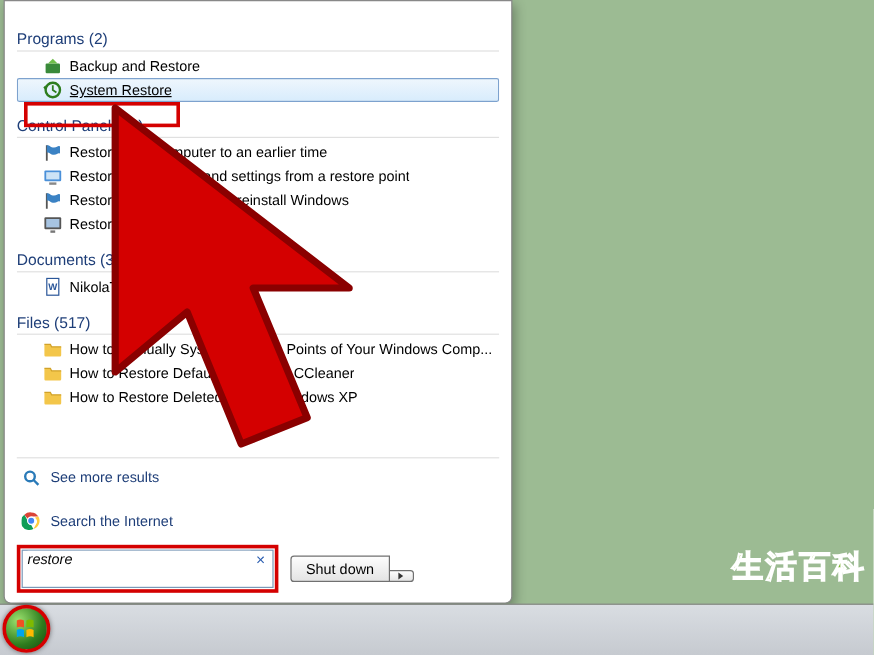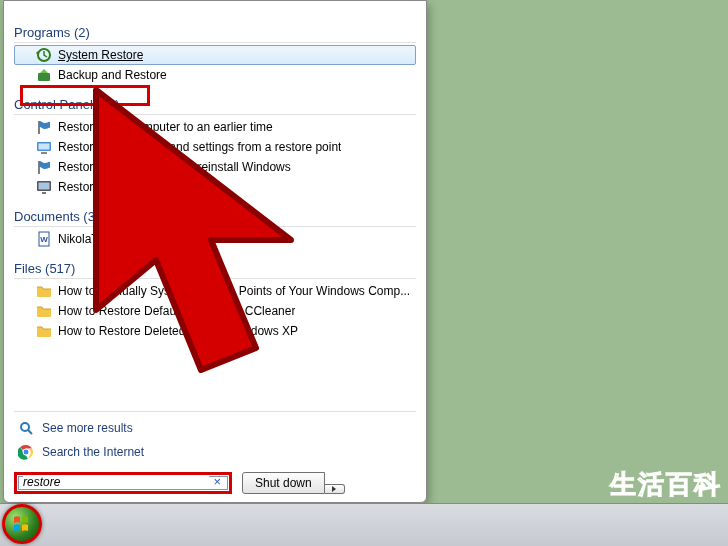--- a/index.html
+++ b/index.html
@@ -57,21 +57,21 @@
   .item.highlighted .item-label { text-decoration: underline; }
   .item .icon {
     width: 16px; height: 16px; flex-shrink: 0;
     display: inline-flex; align-items: center; justify-content: center;
   }
   .item-label { overflow: hidden; text-overflow: ellipsis; }
   .group { margin-bottom: 8px; }
   .bottom-links {
     display: flex;
     flex-direction: column;
-    gap: 4px;
+    gap: 16px;
     padding: 6px 0;
     margin-top: 4px;
     border-top: 1px solid #e0e0e0;
   }
   .bottom-link {
     display: flex;
     align-items: center;
     gap: 8px;
     padding: 2px 4px;
     color: #1e3e78;
@@ -83,25 +83,25 @@
     align-items: center;
     gap: 10px;
     padding-top: 4px;
   }
   .search-box-wrap {
     border: 3px solid #d40000;
     padding: 1px;
   }
   .search-box {
     display: flex;
-    align-items: flex-end;
+    align-items: flex-start;
     border: 1px solid #7a99b8;
     background: #fff;
     width: 210px;
-    height: 14px;
+    height: 32px;
     padding: 0 4px;
   }
   .search-box input {
     border: none;
     outline: none;
     flex: 1;
     font-family: inherit;
     font-size: 12px;
     font-style: italic;
     color: #000;
@@ -168,21 +168,21 @@
   }
   .big-cursor {
     position: absolute;
     left: 86px;
     top: 80px;
     pointer-events: none;
   }
   .watermark {
     position: absolute;
     right: 6px;
-    bottom: 44px;
+    bottom: 56px;
     text-align: right;
     font-family: sans-serif;
   }
   .watermark .cn {
     font-size: 26px;
     font-weight: bold;
     color: #7ab52e;
     -webkit-text-stroke: 1px #fff;
     letter-spacing: 2px;
   }
@@ -193,38 +193,38 @@
   }
   svg { display: block; }
 </style>
 </head>
 <body>
 
 <div class="start-menu">
   <div class="results-area" id="results-area">
       <div class="group">
         <div class="group-header">Programs (2)</div>
+        <div class="item">
+          <span class="icon">
+            <svg viewBox="0 0 16 16" width="16" height="16">
+              <rect x="2" y="6" width="12" height="8" rx="1" fill="#3a8a3a"></rect>
+              <path d="M8 2l4 4H4z" fill="#6fbf4a"></path>
+            </svg>
+          </span>
+          <span class="item-label">Backup and Restore</span>
+        </div>
         <div class="item highlighted">
           <span class="icon">
             <svg viewBox="0 0 16 16" width="16" height="16">
               <circle cx="8" cy="8" r="6" fill="none" stroke="#2e7d1e" stroke-width="2"></circle>
               <path d="M8 4v4l3 2" stroke="#2e7d1e" stroke-width="1.5" fill="none"></path>
               <path d="M2 8l-2-2 2-2z" fill="#2e7d1e"></path>
             </svg>
           </span>
           <span class="item-label">System Restore</span>
-        </div>
-        <div class="item">
-          <span class="icon">
-            <svg viewBox="0 0 16 16" width="16" height="16">
-              <rect x="2" y="6" width="12" height="8" rx="1" fill="#3a8a3a"></rect>
-              <path d="M8 2l4 4H4z" fill="#6fbf4a"></path>
-            </svg>
-          </span>
-          <span class="item-label">Backup and Restore</span>
         </div>
       </div>
       <div class="group">
         <div class="group-header">Control Panel (14)</div>
         <div class="item">
           <span class="icon">
             <svg viewBox="0 0 16 16" width="16" height="16">
               <path d="M3 2v13" stroke="#555" stroke-width="1.5"></path>
               <path d="M3 2c3 0 3 2 6 2s3-2 5-1v6c-2-1-2 1-5 1s-3-2-6-2z" fill="#3b82c4"></path>
             </svg>

